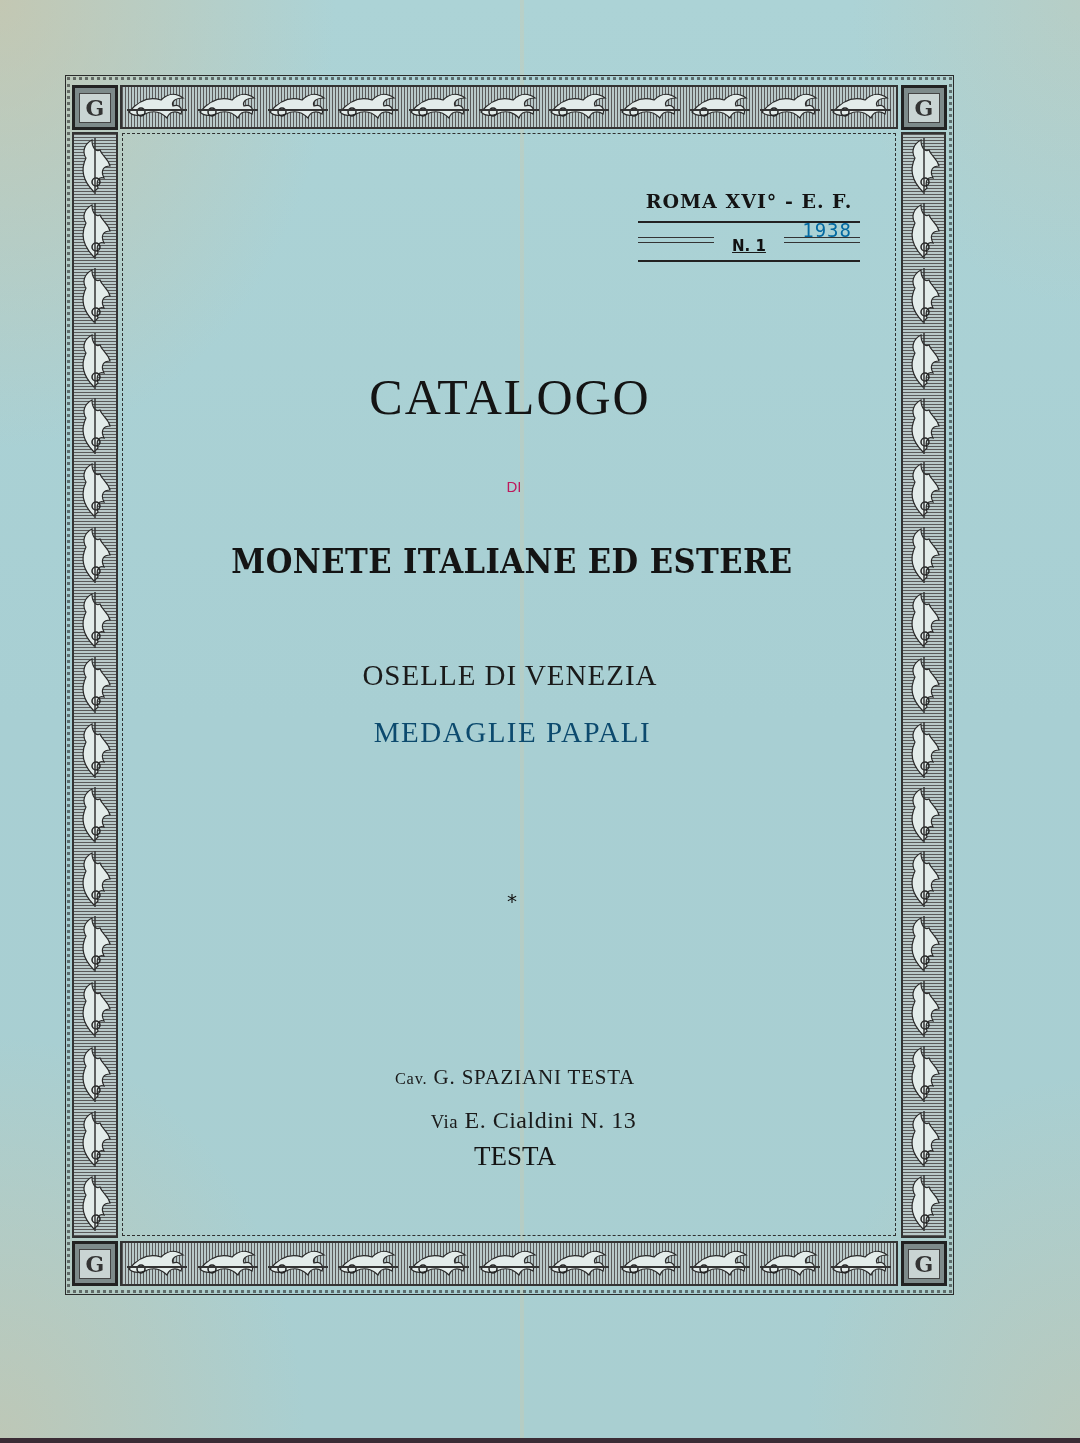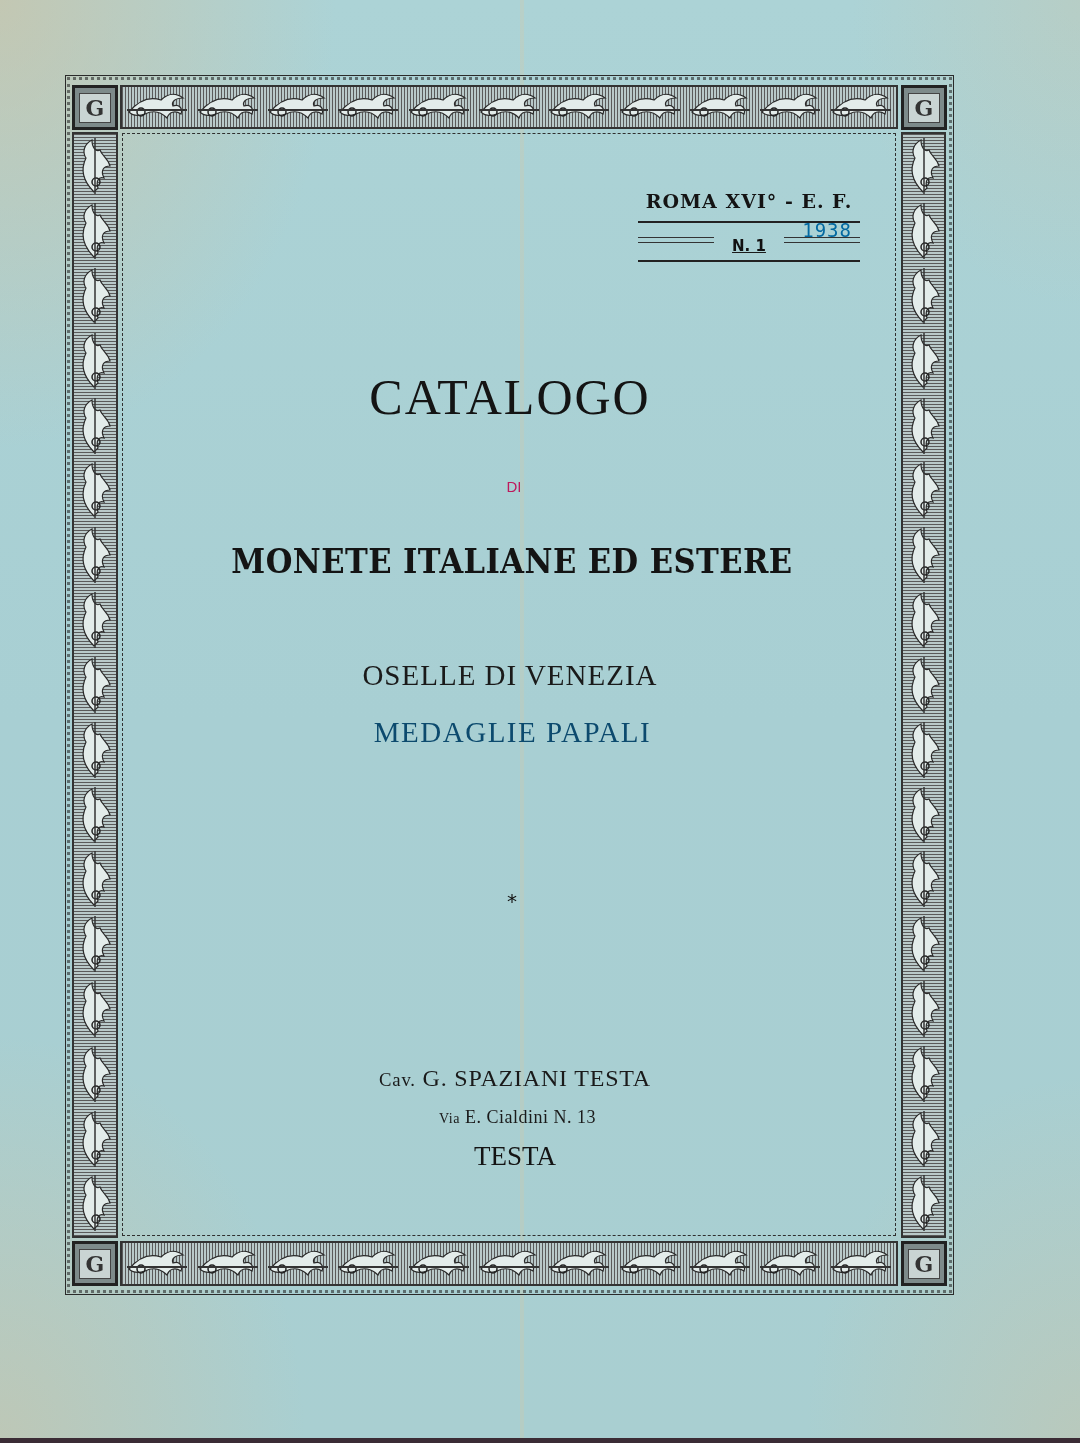--- a/index.html
+++ b/index.html
@@ -241,29 +241,29 @@
       font-family: "DejaVu Sans", sans-serif;
       font-size: 20px;
       line-height: 20px;
       text-align: center;
       color: #111;
     }
     .t-publisher {
       top: 1065px;
       left: 370px; right: auto; width: 290px;
       font-family: "Liberation Serif", serif;
-      font-size: 24px;
+      font-size: 21px;
       letter-spacing: 0.8px;
       color: #1a1a1a;
     }
     .t-address {
       top: 1107px;
-      left: 410px; right: auto; width: 215px;
+      left: 426px; right: auto; width: 215px;
       font-family: "Liberation Serif", serif;
-      font-size: 18px;
+      font-size: 24px;
       letter-spacing: 0.5px;
       color: #1a1a1a;
     }
     .t-city {
       top: 1141px;
       left: 465px; right: auto; width: 100px;
       font-family: "Liberation Serif", serif;
       font-size: 27px;
       color: #141414;
     }

